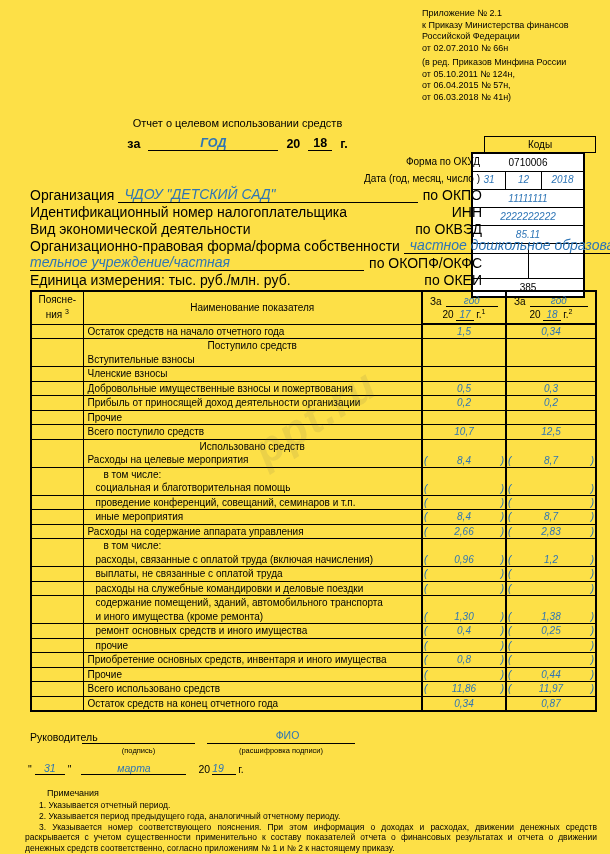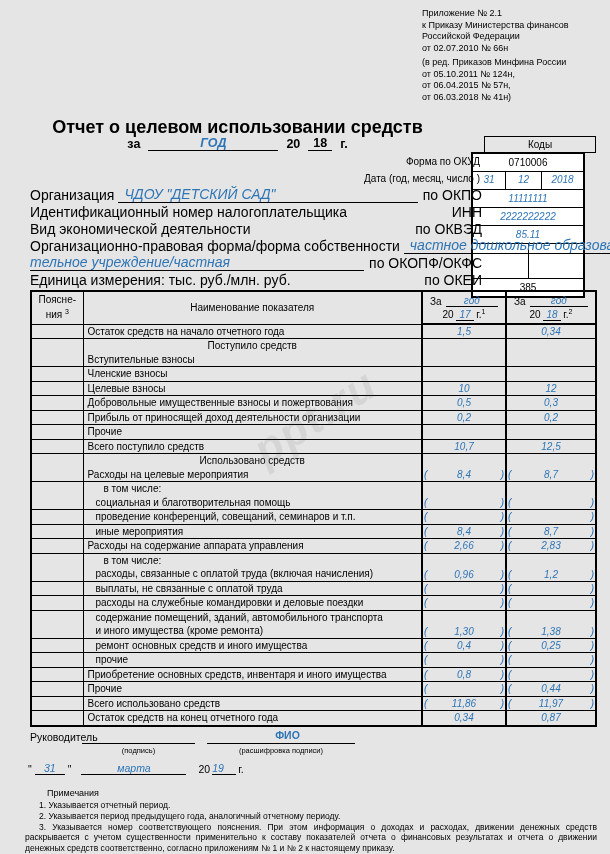--- a/index.html
+++ b/index.html
@@ -1,26 +1,26 @@
 <!DOCTYPE html>
 <html><head>
 <meta charset="utf-8">
 <style>
   html,body { margin:0; padding:0; background:#fff; }
   body { width:610px; height:854px; font-family:"Liberation Sans", sans-serif; color:#000; }
-  .page { position:relative; width:610px; height:854px; background:#e5e5e5; overflow:hidden; }
+  .page { position:relative; width:610px; height:854px; background:#fde047; overflow:hidden; }
 
   .blue { color:#2e75b6; font-style:italic; }
 
   
   .appendix { position:absolute; left:422px; top:8px; font-size:9px; line-height:11.5px; }
   .appendix .gap { margin-top:3px; }
 
   
-  .doc-title { position:absolute; left:30px; top:117px; width:415px; text-align:center; font-size:18px; font-weight:bold; }
+  .doc-title { position:absolute; left:30px; top:117px; width:415px; text-align:center; font-size:11px; font-weight:normal; }
   .title-l2 { position:absolute; left:30px; top:134px; width:415px; height:17px; display:flex; justify-content:center; align-items:flex-end; gap:8px; font-size:12.5px; font-weight:bold; }
   .t-fill { width:130px; border-bottom:1px solid #000; text-align:center; color:#2e75b6; font-style:italic; }
   .t-year { border-bottom:1px solid #000; padding:0 5px; }
 
   
   .kody { position:absolute; left:484px; top:136px; width:110px; height:15px; border:1px solid #000; text-align:center; font-size:10px; line-height:15px; box-sizing:content-box; }
   .codes-box { position:absolute; left:471px; top:152px; width:110px; border:2px solid #000; font-size:10px; background:#fff; }
   .cb-row { height:17px; border-bottom:1px solid #000; display:flex; align-items:center; justify-content:center; }
   .cb-row:last-child { border-bottom:none; }
   .cb-row .cell { text-align:center; line-height:16px; }
@@ -62,21 +62,21 @@
   tr.dbl .c-val { vertical-align:bottom; }
   .valwrap { display:flex; align-items:baseline; width:100%; line-height:13px; }
   .valwrap .val { flex:1; text-align:center; color:#2e75b6; font-style:italic; }
   .par { color:#2e75b6; font-style:italic; padding:0 1px; }
 
   
   .f-ruk { position:absolute; left:30px; top:731px; font-size:10.5px;text-align:right; }
   .f-line1 { position:absolute; left:82px; top:729px; width:113px; height:14px; border-bottom:1px solid #000; }
   .f-cap1 { position:absolute; left:82px; top:746px; width:113px; text-align:center; font-size:7.5px; }
   .f-line2 { position:absolute; left:207px; top:729px; width:148px; height:14px; border-bottom:1px solid #000; text-align:center; font-size:10.5px; }
-  .f-line2 .blue { font-style:normal; font-weight:bold; color:#2e75b6;margin-left:13px; }
+  .f-line2 .blue { font-style:normal; font-weight:normal; color:#2e75b6;margin-left:13px; }
   .f-cap2 { position:absolute; left:207px; top:746px; width:148px; text-align:center; font-size:7.5px; }
   .f-date { position:absolute; left:28px; top:760px; height:15px; display:flex; align-items:flex-end; font-size:10.5px; }
   .fd-day { width:30px; text-align:center; border-bottom:1px solid #000; margin:0 3px; }
   .fd-month { width:105px; text-align:center; border-bottom:1px solid #000; margin-left:10px; }
   .fd-y20 { margin-left:12px; }
   .fd-year { width:24px; text-align:left; border-bottom:1px solid #000; margin:0 2px; }
 
   
   .notes-title { position:absolute; left:47px; top:788px; font-size:9px; }
   .notes { position:absolute; left:25px; top:800px; width:572px; font-size:8.5px; line-height:10.8px; }
@@ -256,36 +256,20 @@
           </td>
           <td class="c-val">
             <div class="valwrap">
               <span class="val"></span>
             </div>
           </td>
         </tr>
         <tr class="sgl">
           <td class="c-exp"></td>
           <td class="c-name">
-            <div class="nline">Целевые взносы</div>
-          </td>
-          <td class="c-val">
-            <div class="valwrap">
-              <span class="val">10</span>
-            </div>
-          </td>
-          <td class="c-val">
-            <div class="valwrap">
-              <span class="val">12</span>
-            </div>
-          </td>
-        </tr>
-        <tr class="sgl">
-          <td class="c-exp"></td>
-          <td class="c-name">
             <div class="nline">Добровольные имущественные взносы и пожертвования</div>
           </td>
           <td class="c-val">
             <div class="valwrap">
               <span class="val">0,5</span>
             </div>
           </td>
           <td class="c-val">
             <div class="valwrap">
               <span class="val">0,3</span>

